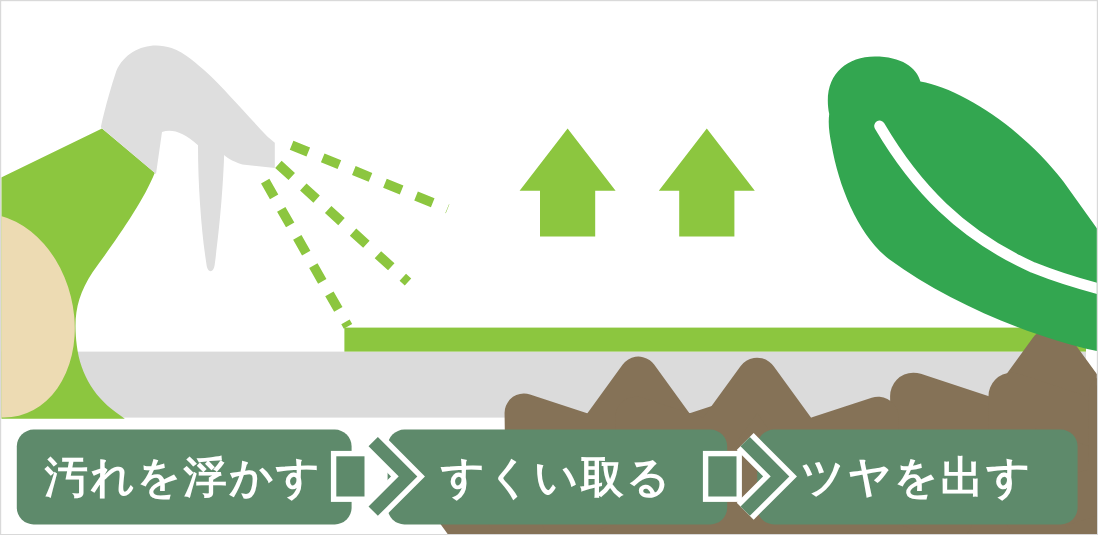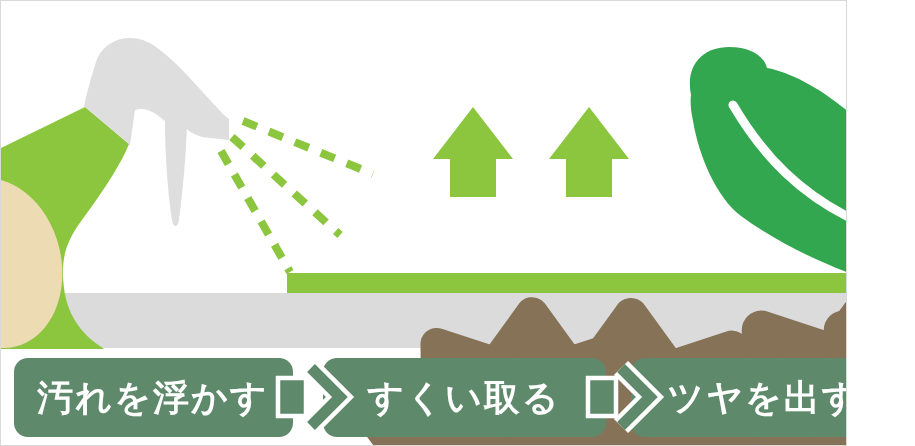--- a/index.html
+++ b/index.html
@@ -1,18 +1,18 @@
 <!DOCTYPE html>
 <html style="--light-green: #8CC63F; --dark-green: #33A650; --sage-green: #5E8A6B; --brown: #857257; --floor-gray: #DBDBDB; --sprayer-gray: #DEDEDE; --label-beige: #EDDBB3; --text-white: #FFFFFF; --background: #FFFFFF;"><head>
 <meta charset="utf-8">
 <style>
   html,body{margin:0;padding:0;background:#fff;}
   .canvas{
     position:relative;
-    width:847px;height:446px;
+    width:915px;height:446px;
     box-sizing:border-box;
     border:1px solid #d9d9d9;
     background:var(--background,#fff);
     font-family:"DejaVu Sans",sans-serif;
     overflow:hidden;
   }
   svg{display:block;}
   .fill-lg{fill:var(--light-green);}
   .fill-dg{fill:var(--dark-green);}
   .fill-sage{fill:var(--sage-green);}

